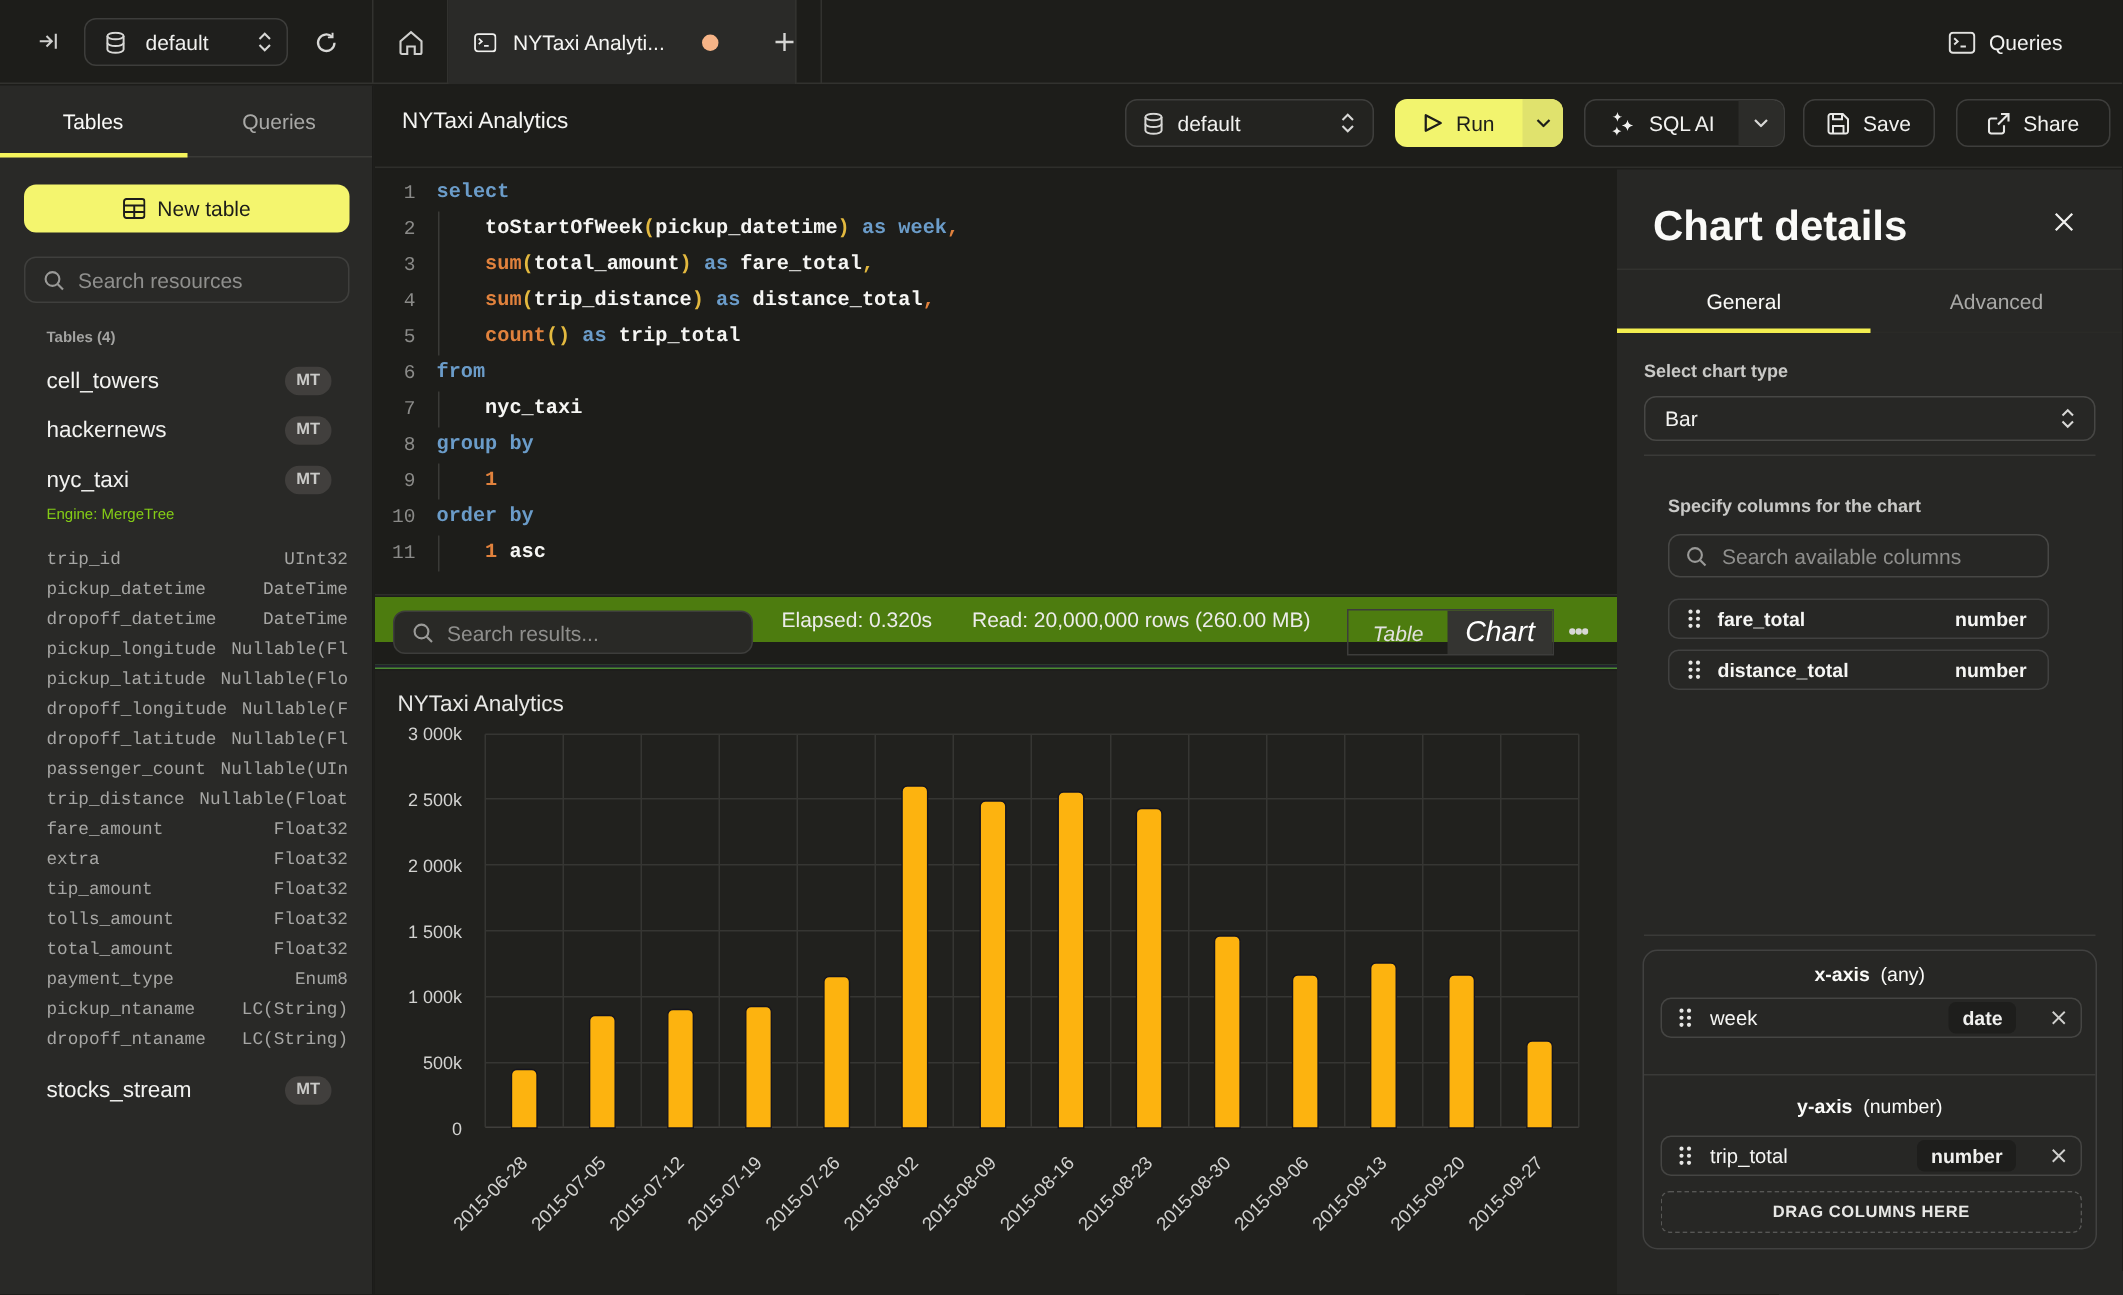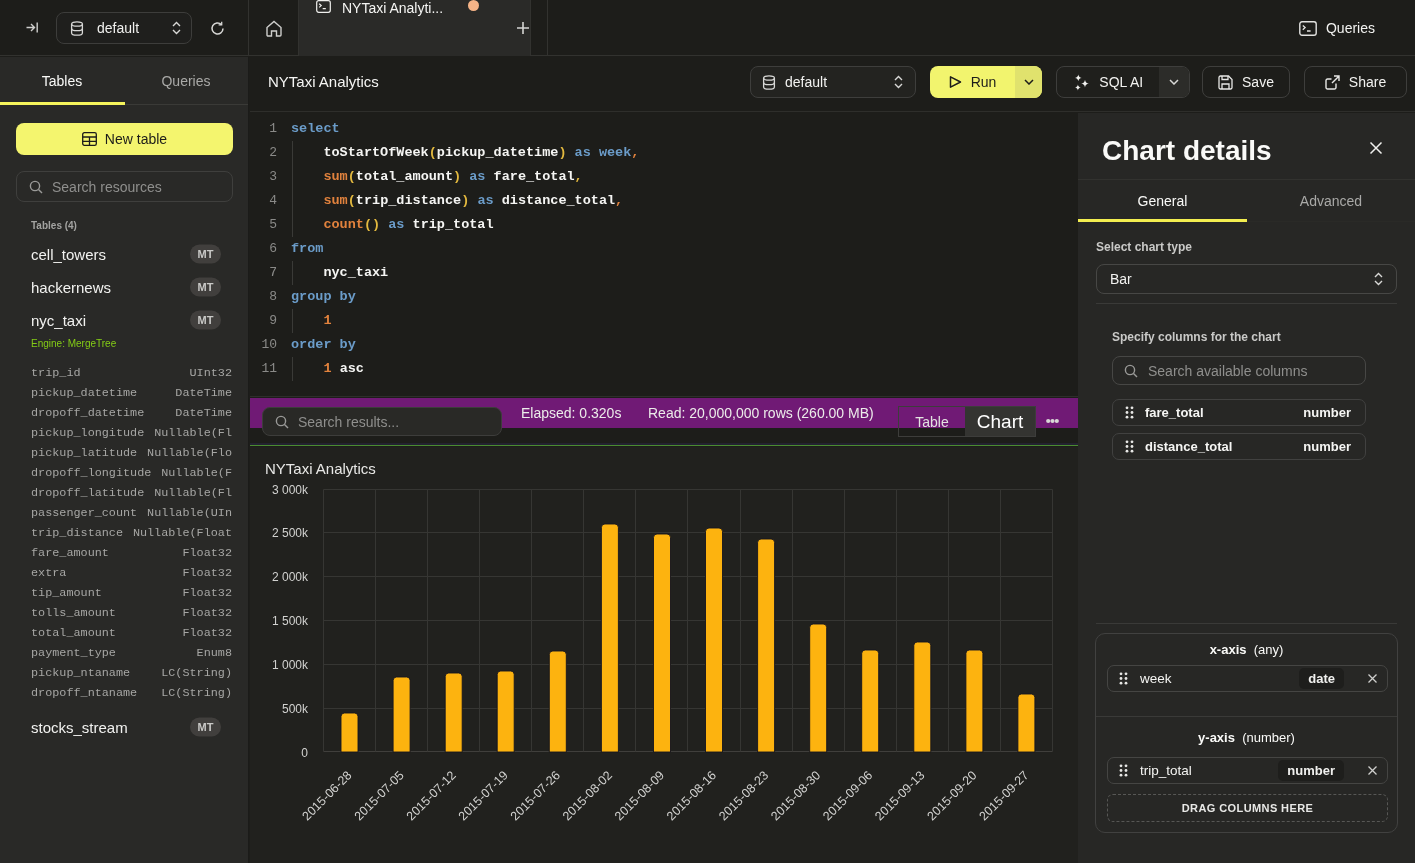--- a/index.html
+++ b/index.html
@@ -8,21 +8,21 @@
 #app { position:relative; width:1415px; height:863px; background:#1d1d1a; overflow:hidden; color:#f2f2f0; }
 .abs { position:absolute; }
 svg { display:block; }
 
 
 #topbar { position:absolute; left:0; top:0; width:1415px; height:56px; background:#1d1d1a; border-bottom:1px solid #32322f; }
 #tb-left { position:absolute; left:0; top:0; width:249px; height:56px; border-right:1px solid #32322f; }
 #dbsel-top { position:absolute; left:56px; top:12px; width:136px; height:32px; border:1px solid #3d3d3b; border-radius:8px; background:#1f1f1d; display:flex; align-items:center; }
 #dbsel-top .txt { color:#f0f0ee; font-size:14px; margin-left:13px; }
 .tab-home { position:absolute; left:249px; top:0; width:50px; height:56px; display:flex; align-items:center; justify-content:center; border-right:1px solid #32322f; }
-.tab-active { position:absolute; left:299px; top:0; width:232px; height:56px; background:#2a2a28; border-right:1px solid #32322f; display:flex; align-items:flex-start; }
+.tab-active { position:absolute; left:299px; top:0; width:232px; height:56px; background:#2a2a28; border-right:1px solid #32322f; display:flex; align-items:center; }
 .tab-active .ttl { color:#f5f5f3; font-size:14px; margin-left:11px; }
 .tab-dot { width:11px; height:11px; border-radius:50%; background:#f6b487; margin-left:25px; }
 .tab-plus { position:absolute; left:499px; top:0; width:49px; height:56px; border-right:1px solid #32322f; display:flex; align-items:center; justify-content:center; }
 #queries-btn { position:absolute; right:40px; top:0; height:56px; display:flex; align-items:center; gap:9px; color:#f2f2f0; font-size:14px; }
 
 
 #sidebar { position:absolute; left:0; top:57px; width:249px; height:806px; background:#292927; border-right:1px solid #1b1b19; }
 #side-tabs { position:relative; height:48px; border-bottom:1px solid #3a3a37; }
 #side-tabs .t1 { position:absolute; left:0; top:0; width:124px; height:48px; display:flex; align-items:center; justify-content:center; color:#fafaf8; font-size:14px; font-weight:normal; }
 #side-tabs .t2 { position:absolute; left:124px; top:0; width:124px; height:48px; display:flex; align-items:center; justify-content:center; color:#a9a9a7; font-size:14px; }
@@ -57,25 +57,25 @@
 #editor .guide { position:absolute; left:41.5px; width:1px; background:#3a3a37; }
 .kw { color:#6b9cc9; }
 .fn { color:#e1823d; font-weight:bold; }
 .pr { color:#e3b93f; }
 .id { color:#f5f5f3; }
 .cm1 { color:#e1823d; }
 .cm2 { color:#e3b93f; }
 .num { color:#e1823d; }
 
 
-#results { position:absolute; left:250px; top:398px; width:828px; height:30px; background:#701a75; }
+#results { position:absolute; left:250px; top:398px; width:828px; height:30px; background:#4d7c0f; }
 #res-search { position:absolute; left:12px; top:9px; width:240px; height:29px; background:#292926; border:1px solid #3d3d3b; border-radius:8px; display:flex; align-items:center; color:#8f8f8d; font-size:14px; }
 #res-elapsed { position:absolute; left:271px; top:50%; transform:translateY(-50%); font-size:14px; color:#ececea; }
 #res-read { position:absolute; left:398px; top:50%; transform:translateY(-50%); font-size:14px; color:#ececea; }
-#res-seg { position:absolute; left:648px; top:8px; width:138px; height:31px; border:1px solid #3d3d3b; border-radius:0; overflow:hidden; display:flex; }
+#res-seg { position:absolute; left:648px; top:8px; width:138px; height:31px; border:1px solid #3d3d3b; border-radius:0; overflow:hidden; display:flex;font-style:italic; }
 #res-seg .s1 { width:67px; display:flex; align-items:center; justify-content:center; font-size:14px; color:#e2e2e0; }
 #res-seg .s2 { width:71px; display:flex; align-items:center; justify-content:center; font-size:19px; color:#ffffff; background:#343431; }
 #greenline { position:absolute; left:250px; top:445px; width:828px; height:3px; background:#4a8c31; border-top:2px solid #232230; margin-top:-2px; }
 
 
 #chartwrap { position:absolute; left:250px; top:447px; width:828px; height:416px; background:#21211e; }
 
 
 #panel { position:absolute; left:1078px; top:113px; width:337px; height:750px; background:#272725; }
 #p-head { position:absolute; left:24px; top:22px; font-size:28px; font-weight:bold; color:#fafaf8; }

